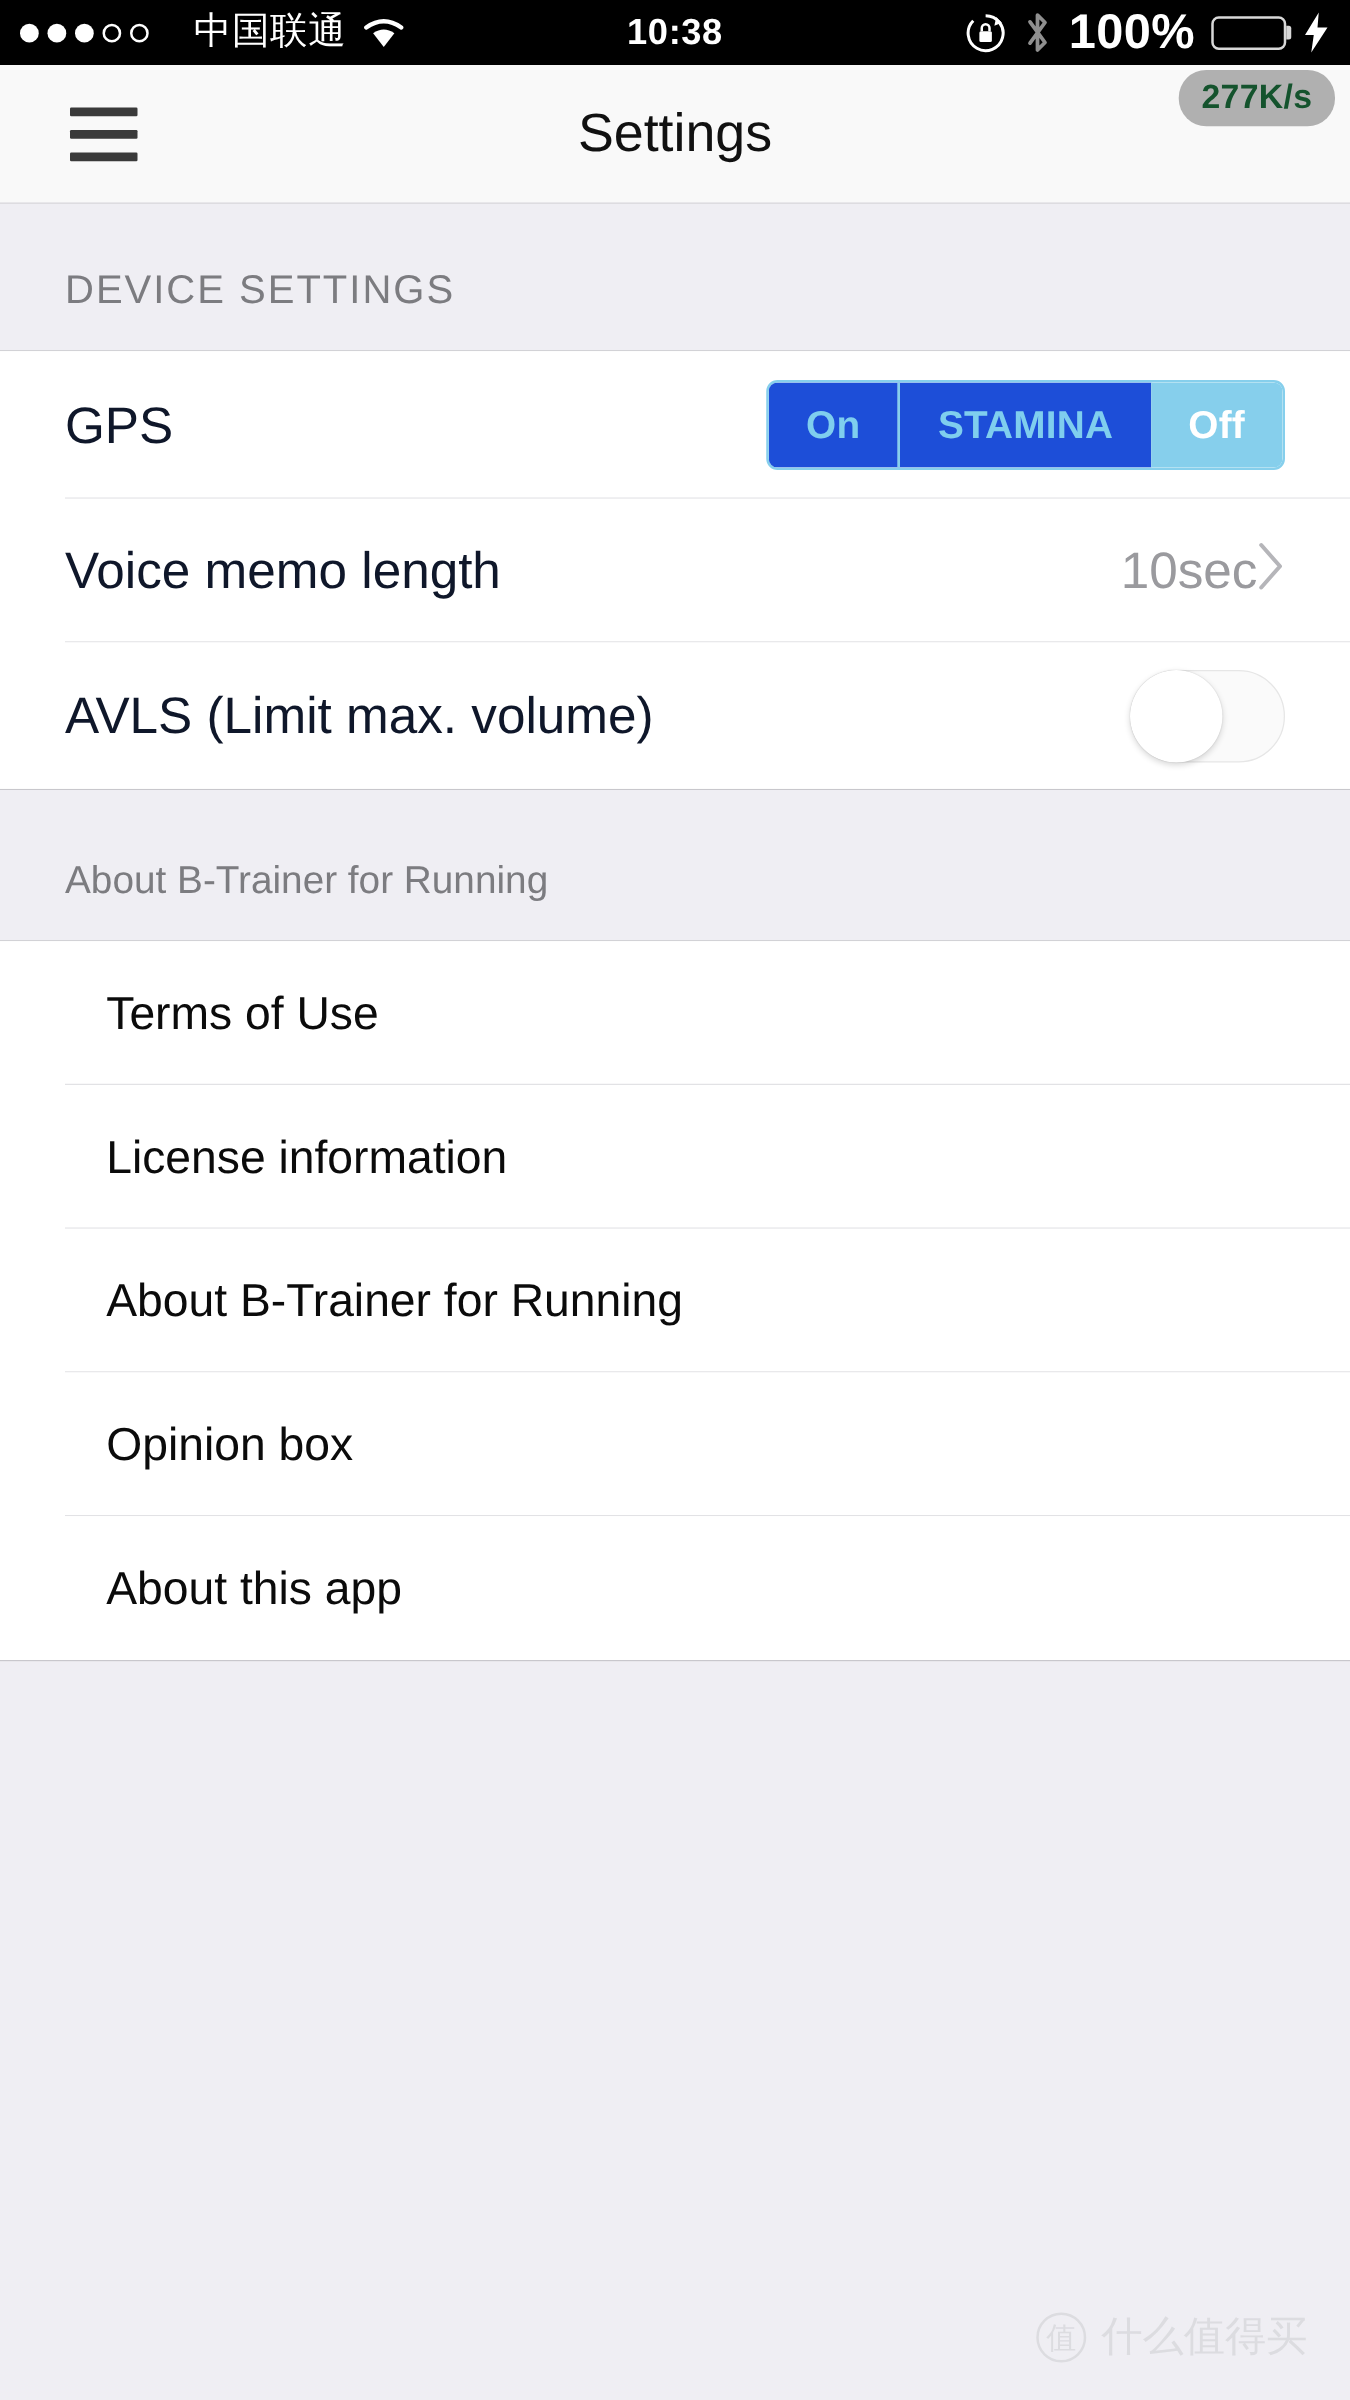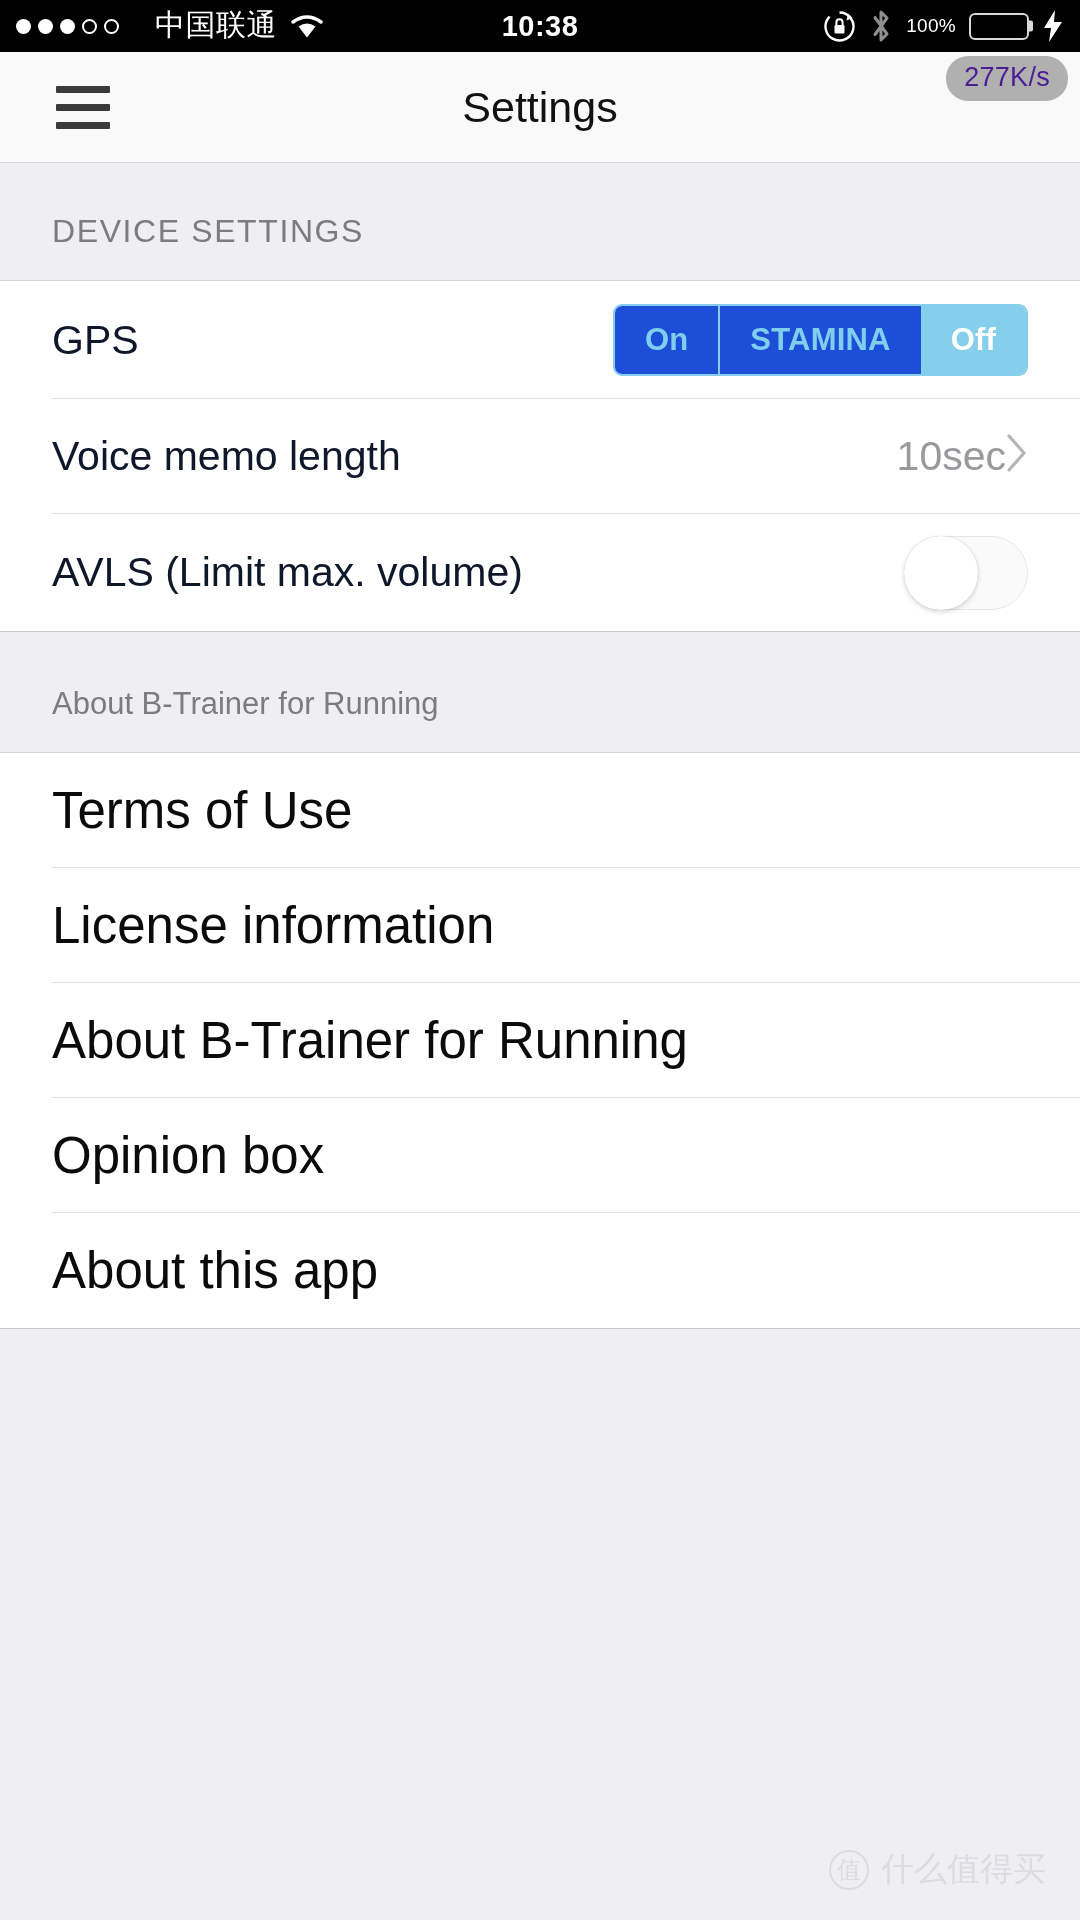--- a/index.html
+++ b/index.html
@@ -22,36 +22,36 @@
   .dot{ width:15px; height:15px; border-radius:50%; }
   .dot.filled{ background:#fff; }
   .dot.hollow{ background:transparent; border:2px solid #fff; }
   .carrier{ font-size:30px; letter-spacing:.5px; line-height:1; padding-bottom:2px;margin-left:27px;}
   .wifi{ margin-left:4px; display:block; }
   .sb-center{
     position:absolute; left:0; right:0; text-align:center;
     font-size:29px; font-weight:bold; letter-spacing:.5px; pointer-events:none;
   }
   .sb-right{ margin-left:auto; display:flex; align-items:center; gap:13px; }
-  .batt-pct{ font-size:19px; font-weight:normal; letter-spacing:.3px; }
+  .batt-pct{ font-size:39px; font-weight:bold; letter-spacing:.3px; }
   .batt{
     position:relative; width:60px; height:27px; border:2px solid #d8d8d8;
     border-radius:6px; padding:2px;
   }
   .batt-fill{ height:100%; background:#4CD554; border-radius:3px; }
   .batt-cap{
     position:absolute; right:-6px; top:50%; transform:translateY(-50%);
     width:4px; height:11px; background:#d8d8d8; border-radius:0 2px 2px 0;
   }
 
   
   .speed-pill{
     position:absolute; top:56px; right:12px; z-index:9;
-    background:#B0B0B0; color:#4c1d95; font-size:27px;
-    padding:6px 18px 8px; border-radius:22px; letter-spacing:.3px;
+    background:#B0B0B0; color:#14532d; font-size:27px;
+    padding:6px 18px 8px; border-radius:22px; letter-spacing:.3px;font-weight:bold;
   }
 
   
   .navbar{
     position:relative; height:110px; background:#F9F9F9;
     display:flex; align-items:center;
     box-shadow:0 1px 0 rgba(0,0,0,.10);
   }
   .hamburger{
     margin-left:56px; width:54px; display:flex; flex-direction:column;
@@ -74,21 +74,21 @@
   
   .group{ background:#fff; border-top:1px solid #D2D2D6; border-bottom:1px solid #C8C7CC; }
   .row{
     position:relative; display:flex; align-items:center;
     padding:0 52px; background:#fff;
   }
   .row .sep{
     position:absolute; left:52px; right:0; bottom:0; height:1px; background:#E2E2E5;
   }
   .row-label{ font-size:41px; color:#0f172a; }
-  .row-label.dark{ font-size:51px; color:#0B0B0B; }
+  .row-label.dark{ font-size:37px; color:#0B0B0B;margin-left:33px; }
   .row-right{ margin-left:auto; display:flex; }
   .row-value{ font-size:41px; color:#9A9A9E; }
   .chev{ display:block; }
 
   .row.gps{ height:118px; }
   .row.memo{ height:115px; }
   .row.avls{ height:117px; }
   .row.link{ height:115px; }
 
   

